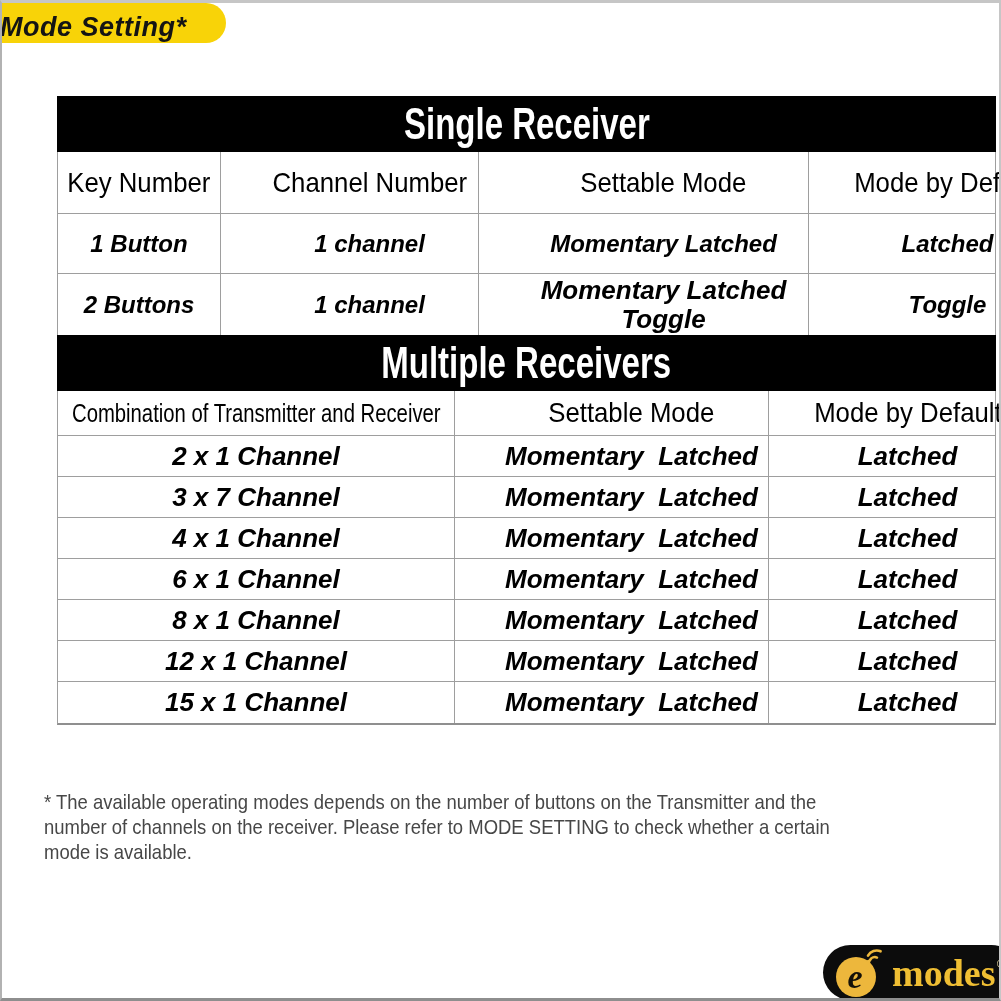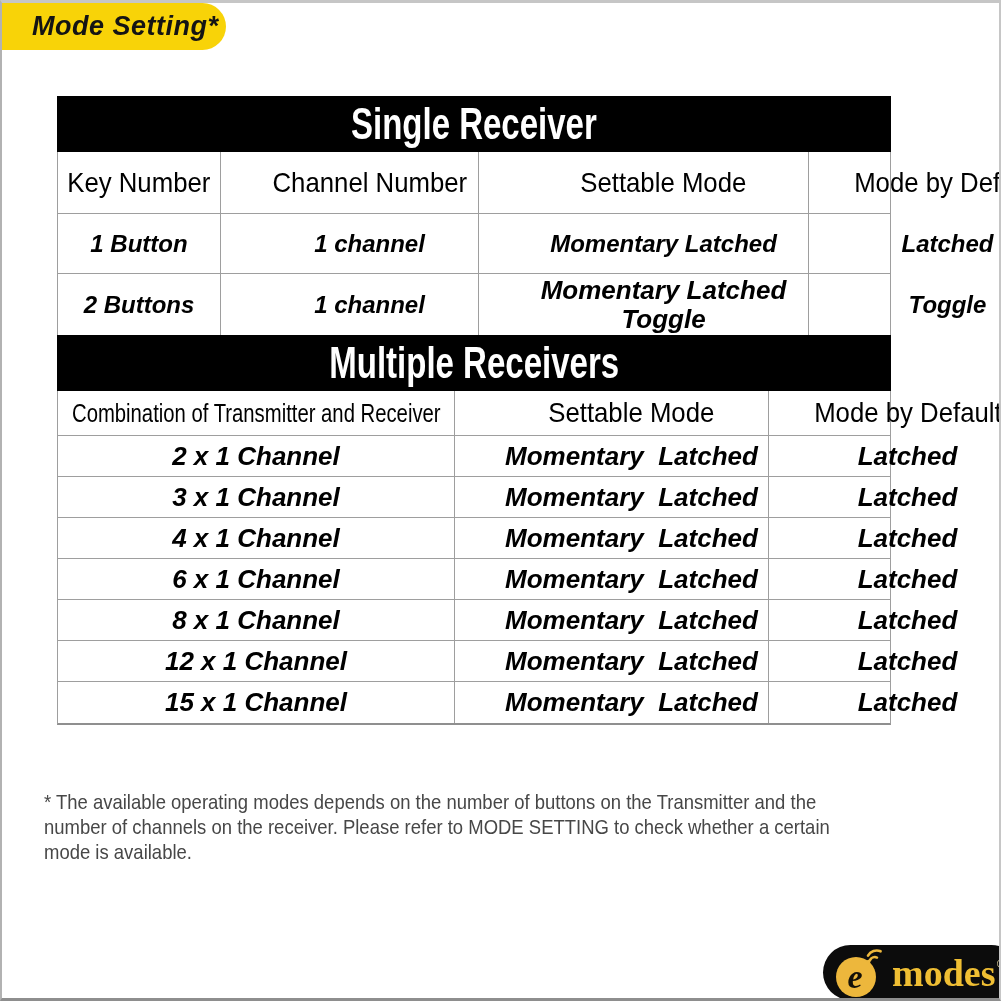--- a/index.html
+++ b/index.html
@@ -8,32 +8,32 @@
 
   .frame {
     position:relative; width:1001px; height:1001px; background:#ffffff;
     border-left:2px solid #b2b2b2; border-right:2px solid #c6c6c6;
     border-top:3px solid #c6c6c6; border-bottom:3px solid #8e8e8e;
     overflow:hidden;
   }
 
   
   .badge {
-    position:absolute; left:-2px; top:0; height:47px; width:226px;
+    position:absolute; left:-2px; top:0; height:40px; width:226px;
     background:#F8D308; border-radius:0 26px 26px 0;
-    display:flex; align-items:center; padding-left:32px;
+    display:flex; align-items:flex-end; 
   }
   .badge span {
     font-size:27px; font-weight:bold; font-style:italic; color:#141414;
     letter-spacing:0.5px;
   }
 
   
   .tables {
-    position:absolute; left:55px; top:93px; width:834px;
+    position:absolute; left:55px; top:93px; width:939px;
     border-left:1px solid #9e9e9e; border-right:1px solid #9e9e9e;
     border-bottom:2px solid #8f8f8f;
   }
   .section-bar {
     height:56px; margin:0 -1px; background:#000000; color:#ffffff;
     display:flex; align-items:center; justify-content:center;
   }
   .section-bar span {
     font-size:44px; font-weight:bold; white-space:nowrap;
     display:inline-block; transform:scaleX(0.75);
@@ -137,21 +137,21 @@
           <span class="cond">Mode by Default</span>
         </div>
     </div>
 
     <div class="grid-row m-grid h41">
       <div class="cell d2">2 x 1 Channel</div>
       <div class="cell d2">Momentary  Latched</div>
       <div class="cell d2">Latched</div>
     </div>
     <div class="grid-row m-grid h41">
-      <div class="cell d2">3 x 1 Channel</div>
+      <div class="cell d2">3 x 7 Channel</div>
       <div class="cell d2">Momentary  Latched</div>
       <div class="cell d2">Latched</div>
     </div>
     <div class="grid-row m-grid h41">
       <div class="cell d2">4 x 1 Channel</div>
       <div class="cell d2">Momentary  Latched</div>
       <div class="cell d2">Latched</div>
     </div>
     <div class="grid-row m-grid h41">
       <div class="cell d2">6 x 1 Channel</div>

